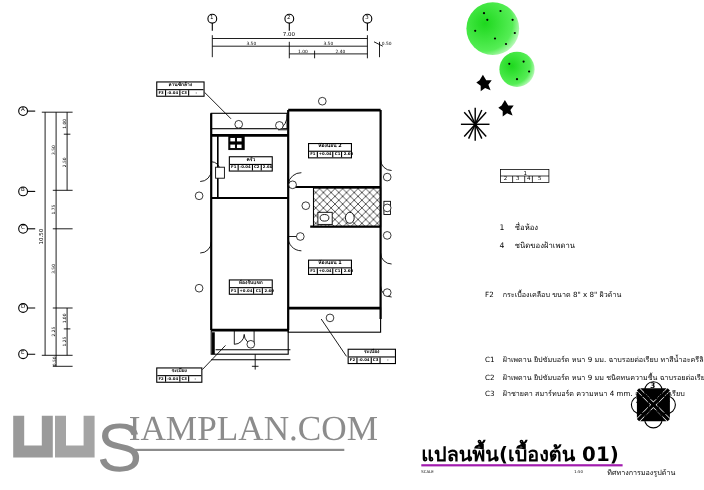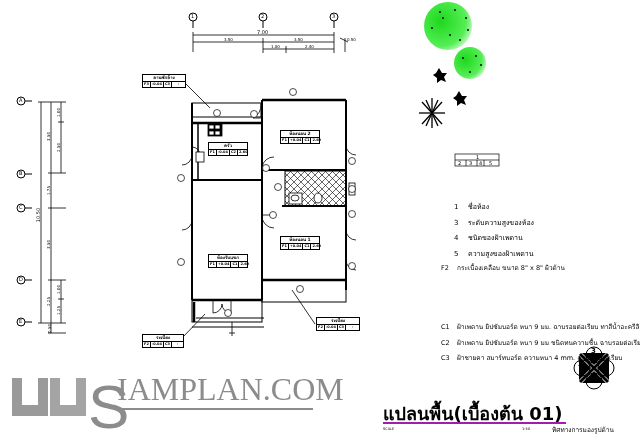--- a/index.html
+++ b/index.html
@@ -320,23 +320,21 @@
     </div>
 </div>
 
 <div class="abs" style="left:458px;top:160px;font-size:5px;">2</div>
 <div class="abs" style="left:469px;top:160px;font-size:5px;">3</div>
 <div class="abs" style="left:479px;top:160px;font-size:5px;">4</div>
 <div class="abs" style="left:489px;top:160px;font-size:5px;">5</div>
 
 <div class="legend-list">
   <div><span class="n">1</span><span>ชื่อห้อง</span></div>
-  <div><span class="n">3</span><span>ระดับความสูงของห้อง</span></div>
   <div><span class="n">4</span><span>ชนิดของฝ้าเพดาน</span></div>
-  <div><span class="n">5</span><span>ความสูงของฝ้าเพดาน</span></div>
 </div>
 
 <div class="floor-notes">
   <div><span class="c">F2</span><span>กระเบื้องเคลือบ ขนาด 8" x 8" ผิวด้าน</span></div>
 </div>
 
 <div class="ceil-notes">
   <div><span class="c">C1</span><span>ฝ้าเพดาน ยิปซัมบอร์ด หนา 9 มม. ฉาบรอยต่อเรียบ ทาสีน้ำอะครีลิค</span></div>
   <div><span class="c">C2</span><span>ฝ้าเพดาน ยิปซัมบอร์ด หนา 9 มม ชนิดทนความชื้น ฉาบรอยต่อเรียบ</span></div>
   <div><span class="c">C3</span><span>ฝ้าชายคา สมาร์ทบอร์ด ความหนา 4 mm. ฉาบรอยต่อเรียบ</span></div>

